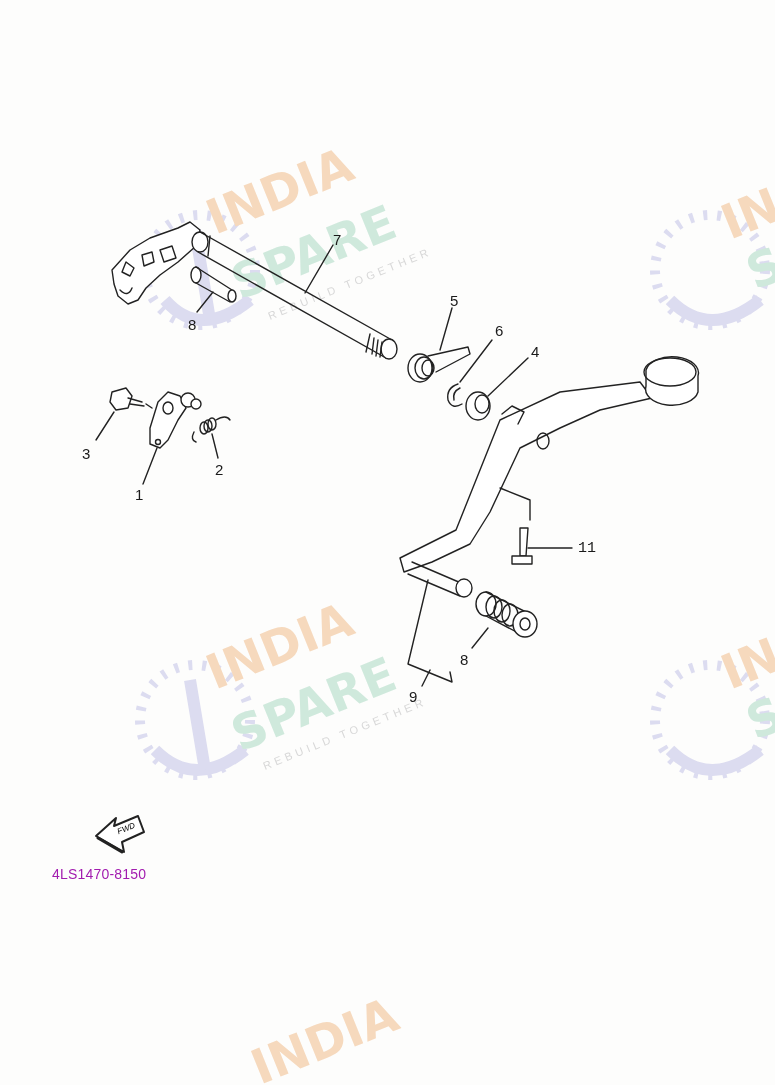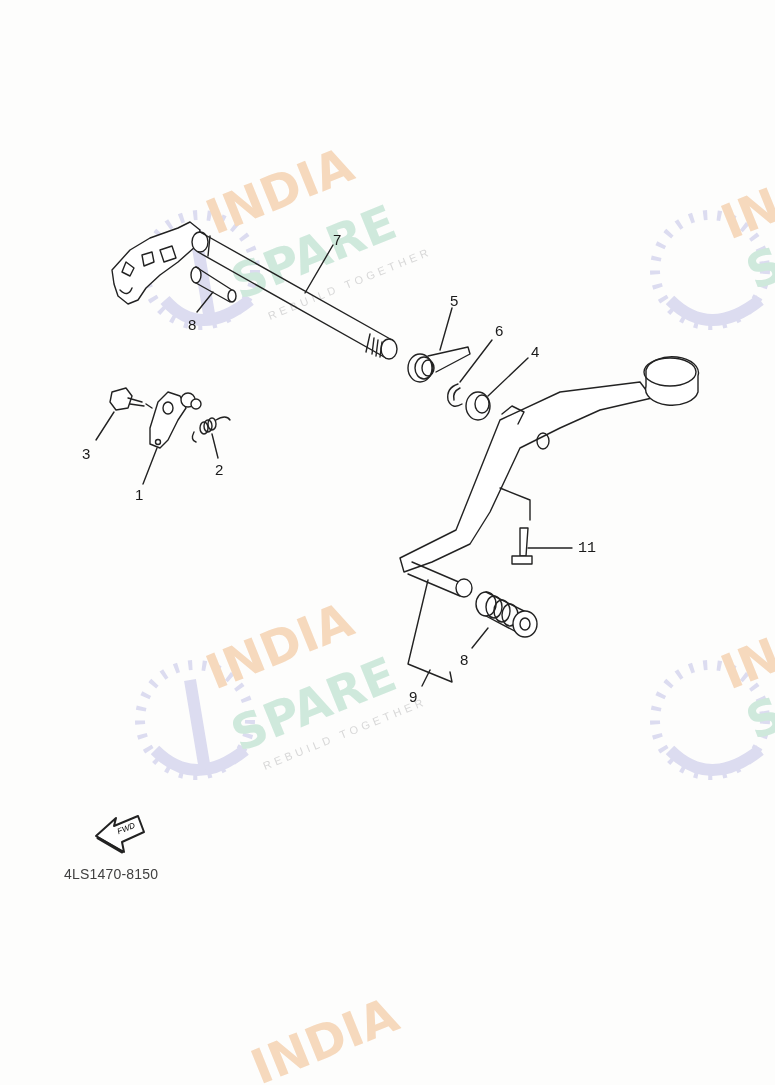--- a/index.html
+++ b/index.html
@@ -1,20 +1,20 @@
 <!DOCTYPE html>
 <html><head>
   <meta charset="utf-8">
   <style>
     html, body { margin: 0; padding: 0; background: #ffffff; }
     body { width: 775px; height: 1085px; position: relative; overflow: hidden; font-family: "Liberation Sans", sans-serif; }
     #page { position: absolute; inset: 0; background: #fdfdfc; }
     svg.drawing { position: absolute; left: 0; top: 0; }
     .callout { position: absolute; font-family: "Liberation Sans", sans-serif; font-size: 15px; color: #1a1a1a; line-height: 1; }
-    .code { position: absolute; left: 64px; top: 866px; font-size: 14px; color: #404040; letter-spacing: 0.2px; }
+    .code { position: absolute; left: 52px; top: 866px; font-size: 14px; color: #a21caf; letter-spacing: 0.2px; }
     .wm-text { font-family: "DejaVu Sans", sans-serif; font-weight: bold; }
   </style>
 </head>
 <body>
 
 <div id="page">
 
   <svg class="drawing" width="775" height="1085">
     <g opacity="1">
       <circle cx="200" cy="270" r="55" fill="none" stroke="#dcdcf0" stroke-width="10" stroke-dasharray="4 10"></circle>

